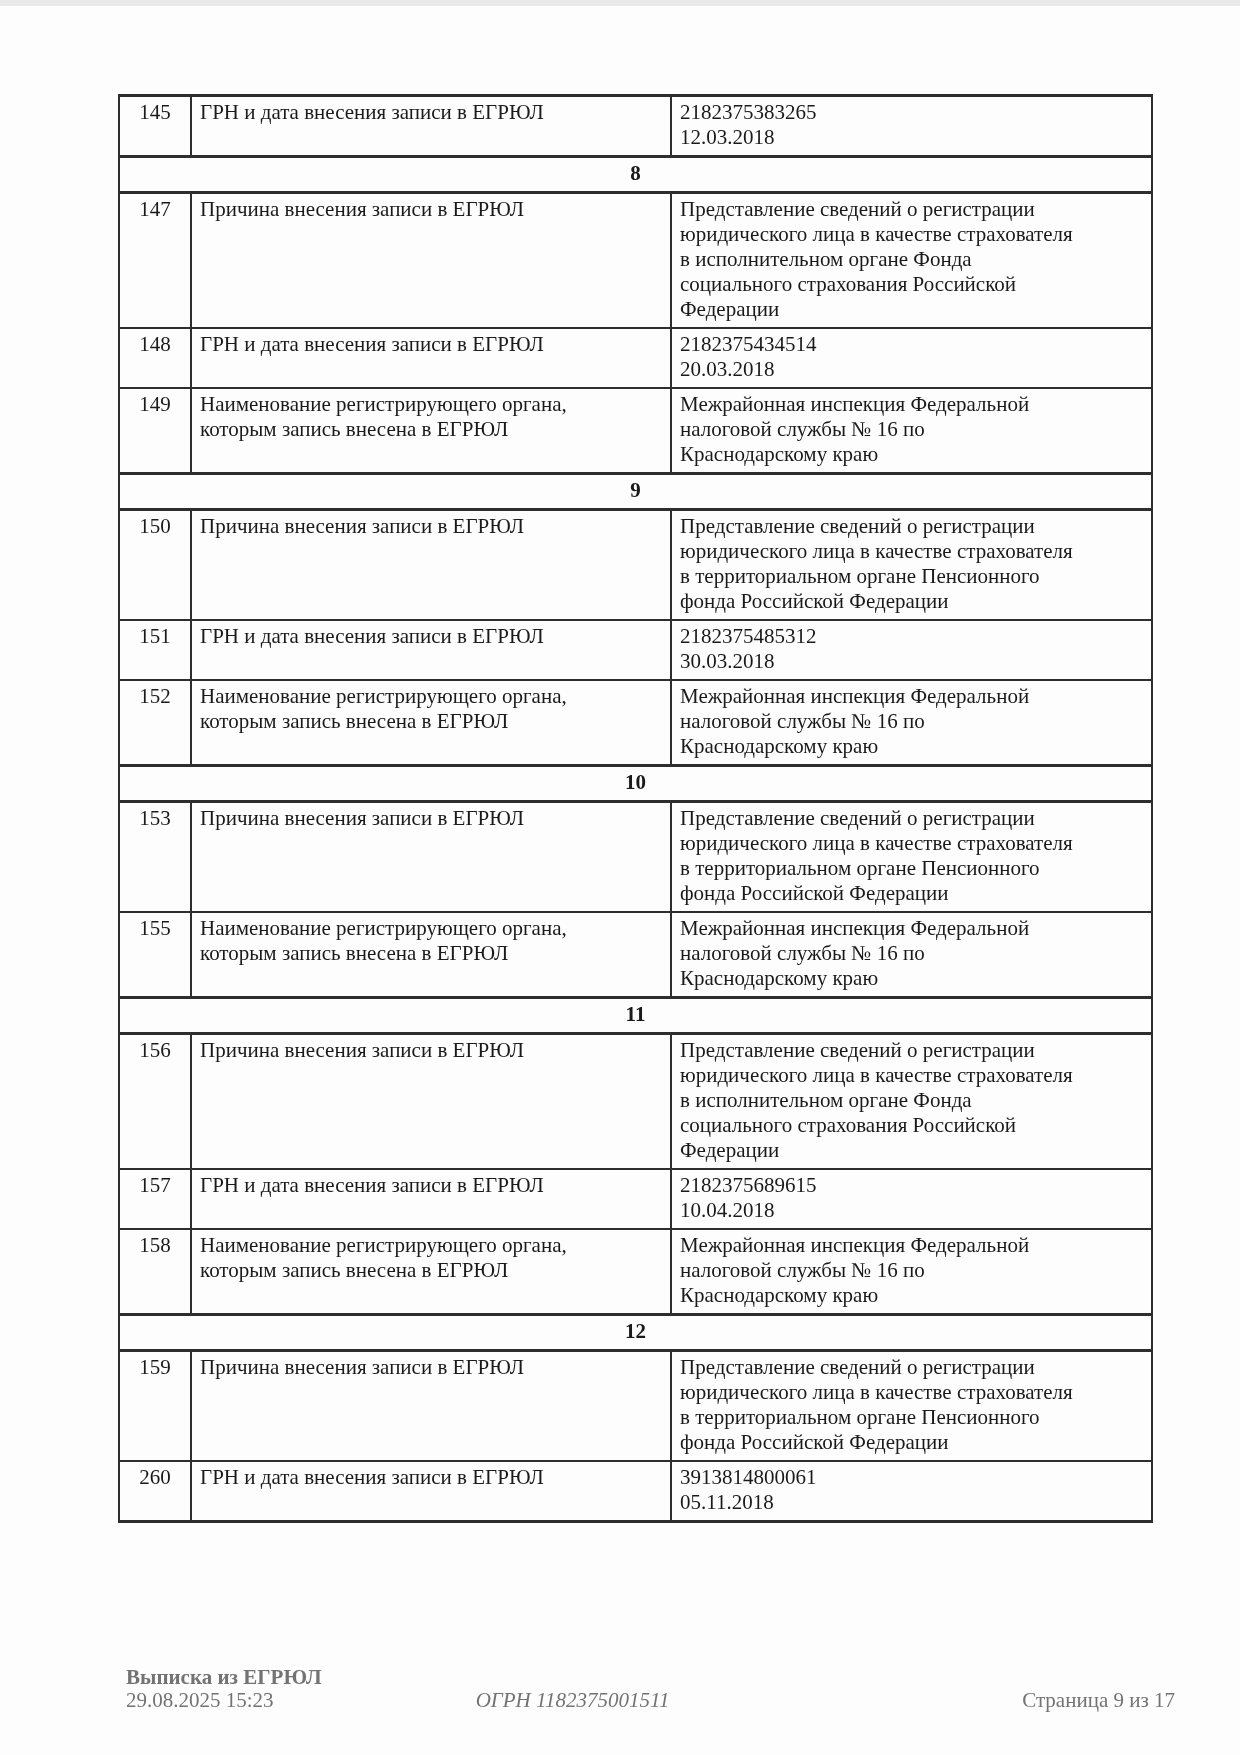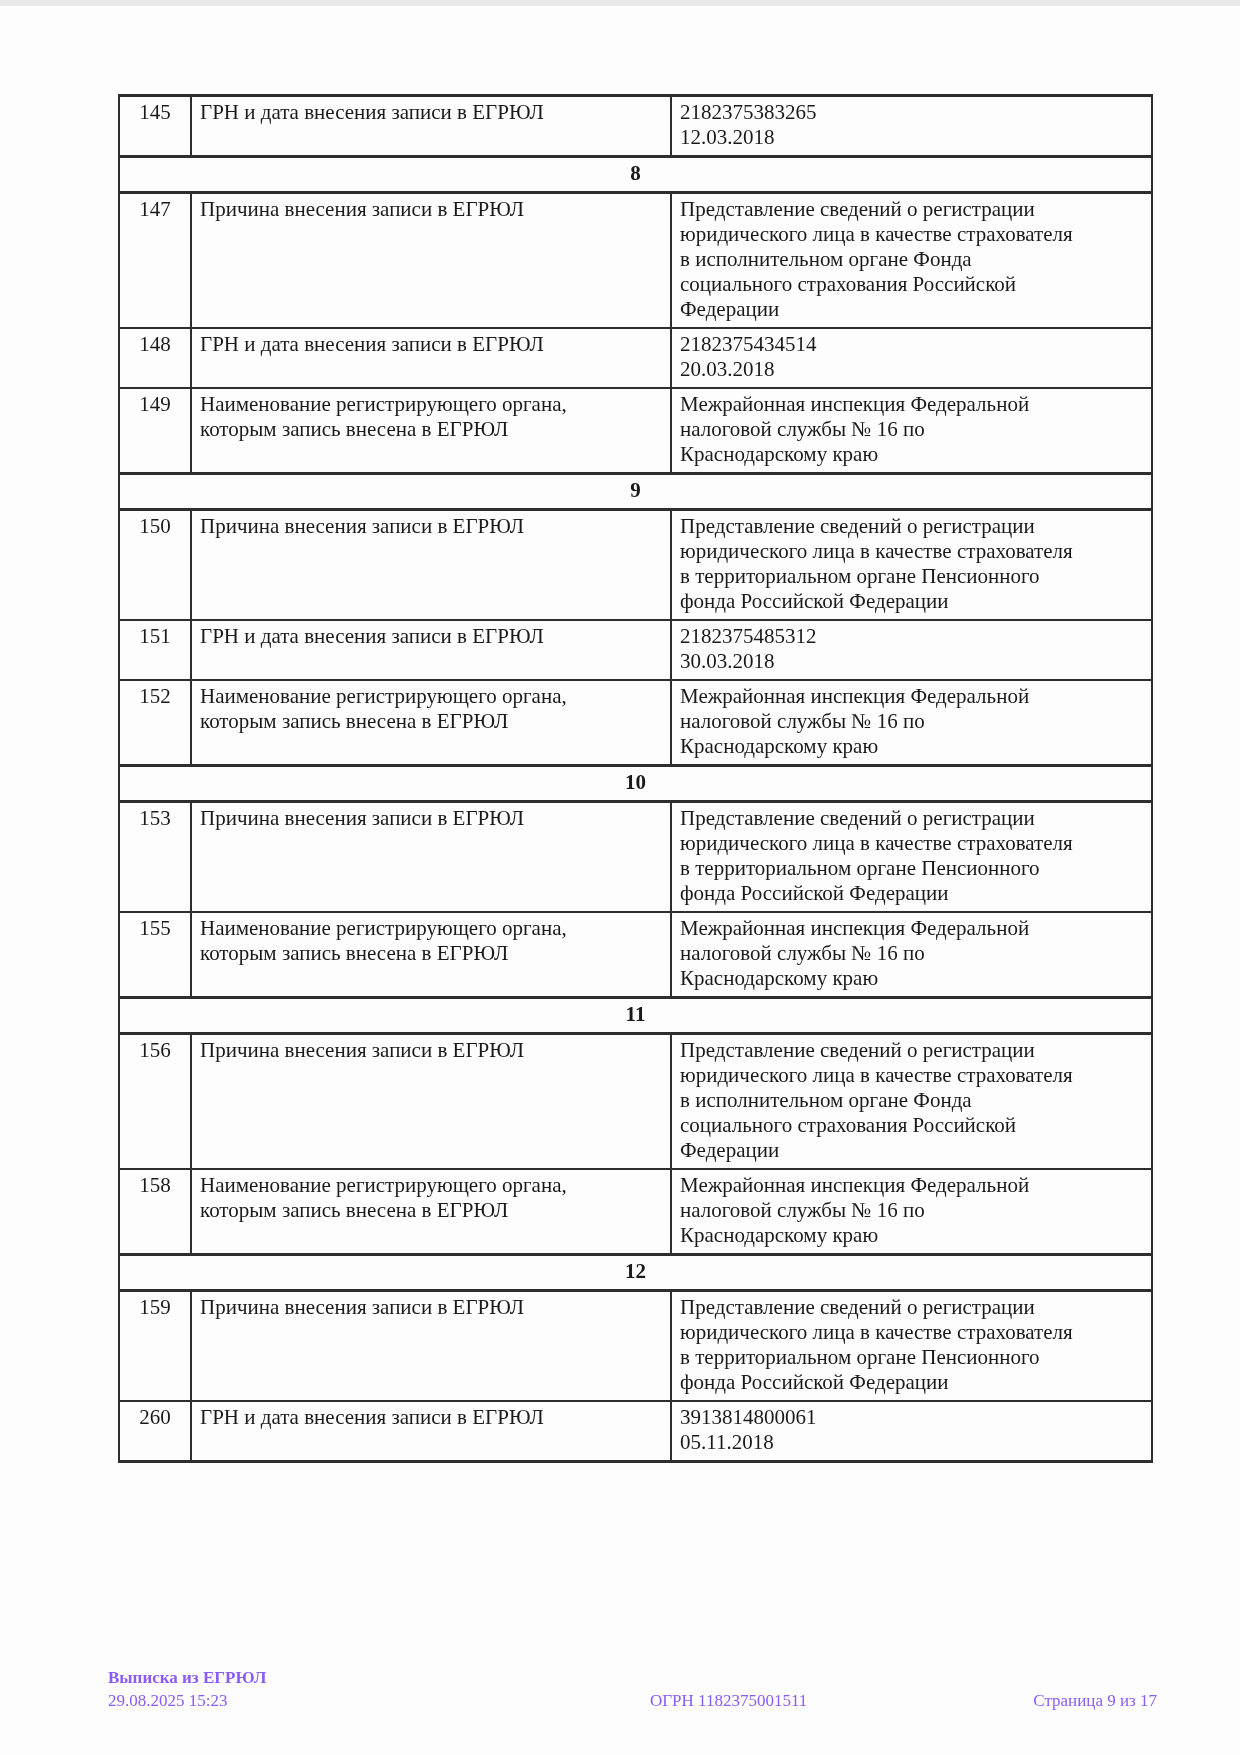--- a/index.html
+++ b/index.html
@@ -43,32 +43,32 @@
     font-weight: bold;
     border-top: 3px solid #2e2e2e;
     border-bottom: 3px solid #2e2e2e;
     padding: 3px 0 5px 0;
   }
   table.egrul tr:first-child td { border-top-width: 3px; }
   table.egrul tr:last-child td { border-bottom-width: 3px; }
   .cell-line { display: block; }
   .footer {
     position: absolute;
-    left: 108px;
+    left: 126px;
     top: 1660px;
     width: 1049px;
     display: flex;
     justify-content: space-between;
     align-items: flex-end;
-    font-size: 17px;
+    font-size: 21px;
     line-height: 23px;
-    color: #8b5cf6;
+    color: #737373;
   }
   .footer .f-left { text-align: left; flex: 1; }
-  .footer .f-center { text-align: right; flex: 1; }
+  .footer .f-center { text-align: left; flex: 1; font-style: italic; }
   .footer .f-right { text-align: right; flex: 1; }
   .footer .doc-type { font-weight: bold; }
 </style>
 </head>
 <body>
 
 <div class="page">
 
   <table class="egrul">
     <colgroup>
@@ -196,20 +196,30 @@
           <td class="num-cell">156</td>
           <td>
             <div class="cell-line">Причина внесения записи в ЕГРЮЛ</div>
           </td>
           <td>
             <div class="cell-line">Представление сведений о регистрации</div>
             <div class="cell-line">юридического лица в качестве страхователя</div>
             <div class="cell-line">в исполнительном органе Фонда</div>
             <div class="cell-line">социального страхования Российской</div>
             <div class="cell-line">Федерации</div>
+          </td>
+        </tr>
+        <tr>
+          <td class="num-cell">157</td>
+          <td>
+            <div class="cell-line">ГРН и дата внесения записи в ЕГРЮЛ</div>
+          </td>
+          <td>
+            <div class="cell-line">2182375689615</div>
+            <div class="cell-line">10.04.2018</div>
           </td>
         </tr>
         <tr>
           <td class="num-cell">158</td>
           <td>
             <div class="cell-line">Наименование регистрирующего органа,</div>
             <div class="cell-line">которым запись внесена в ЕГРЮЛ</div>
           </td>
           <td>
             <div class="cell-line">Межрайонная инспекция Федеральной</div>

